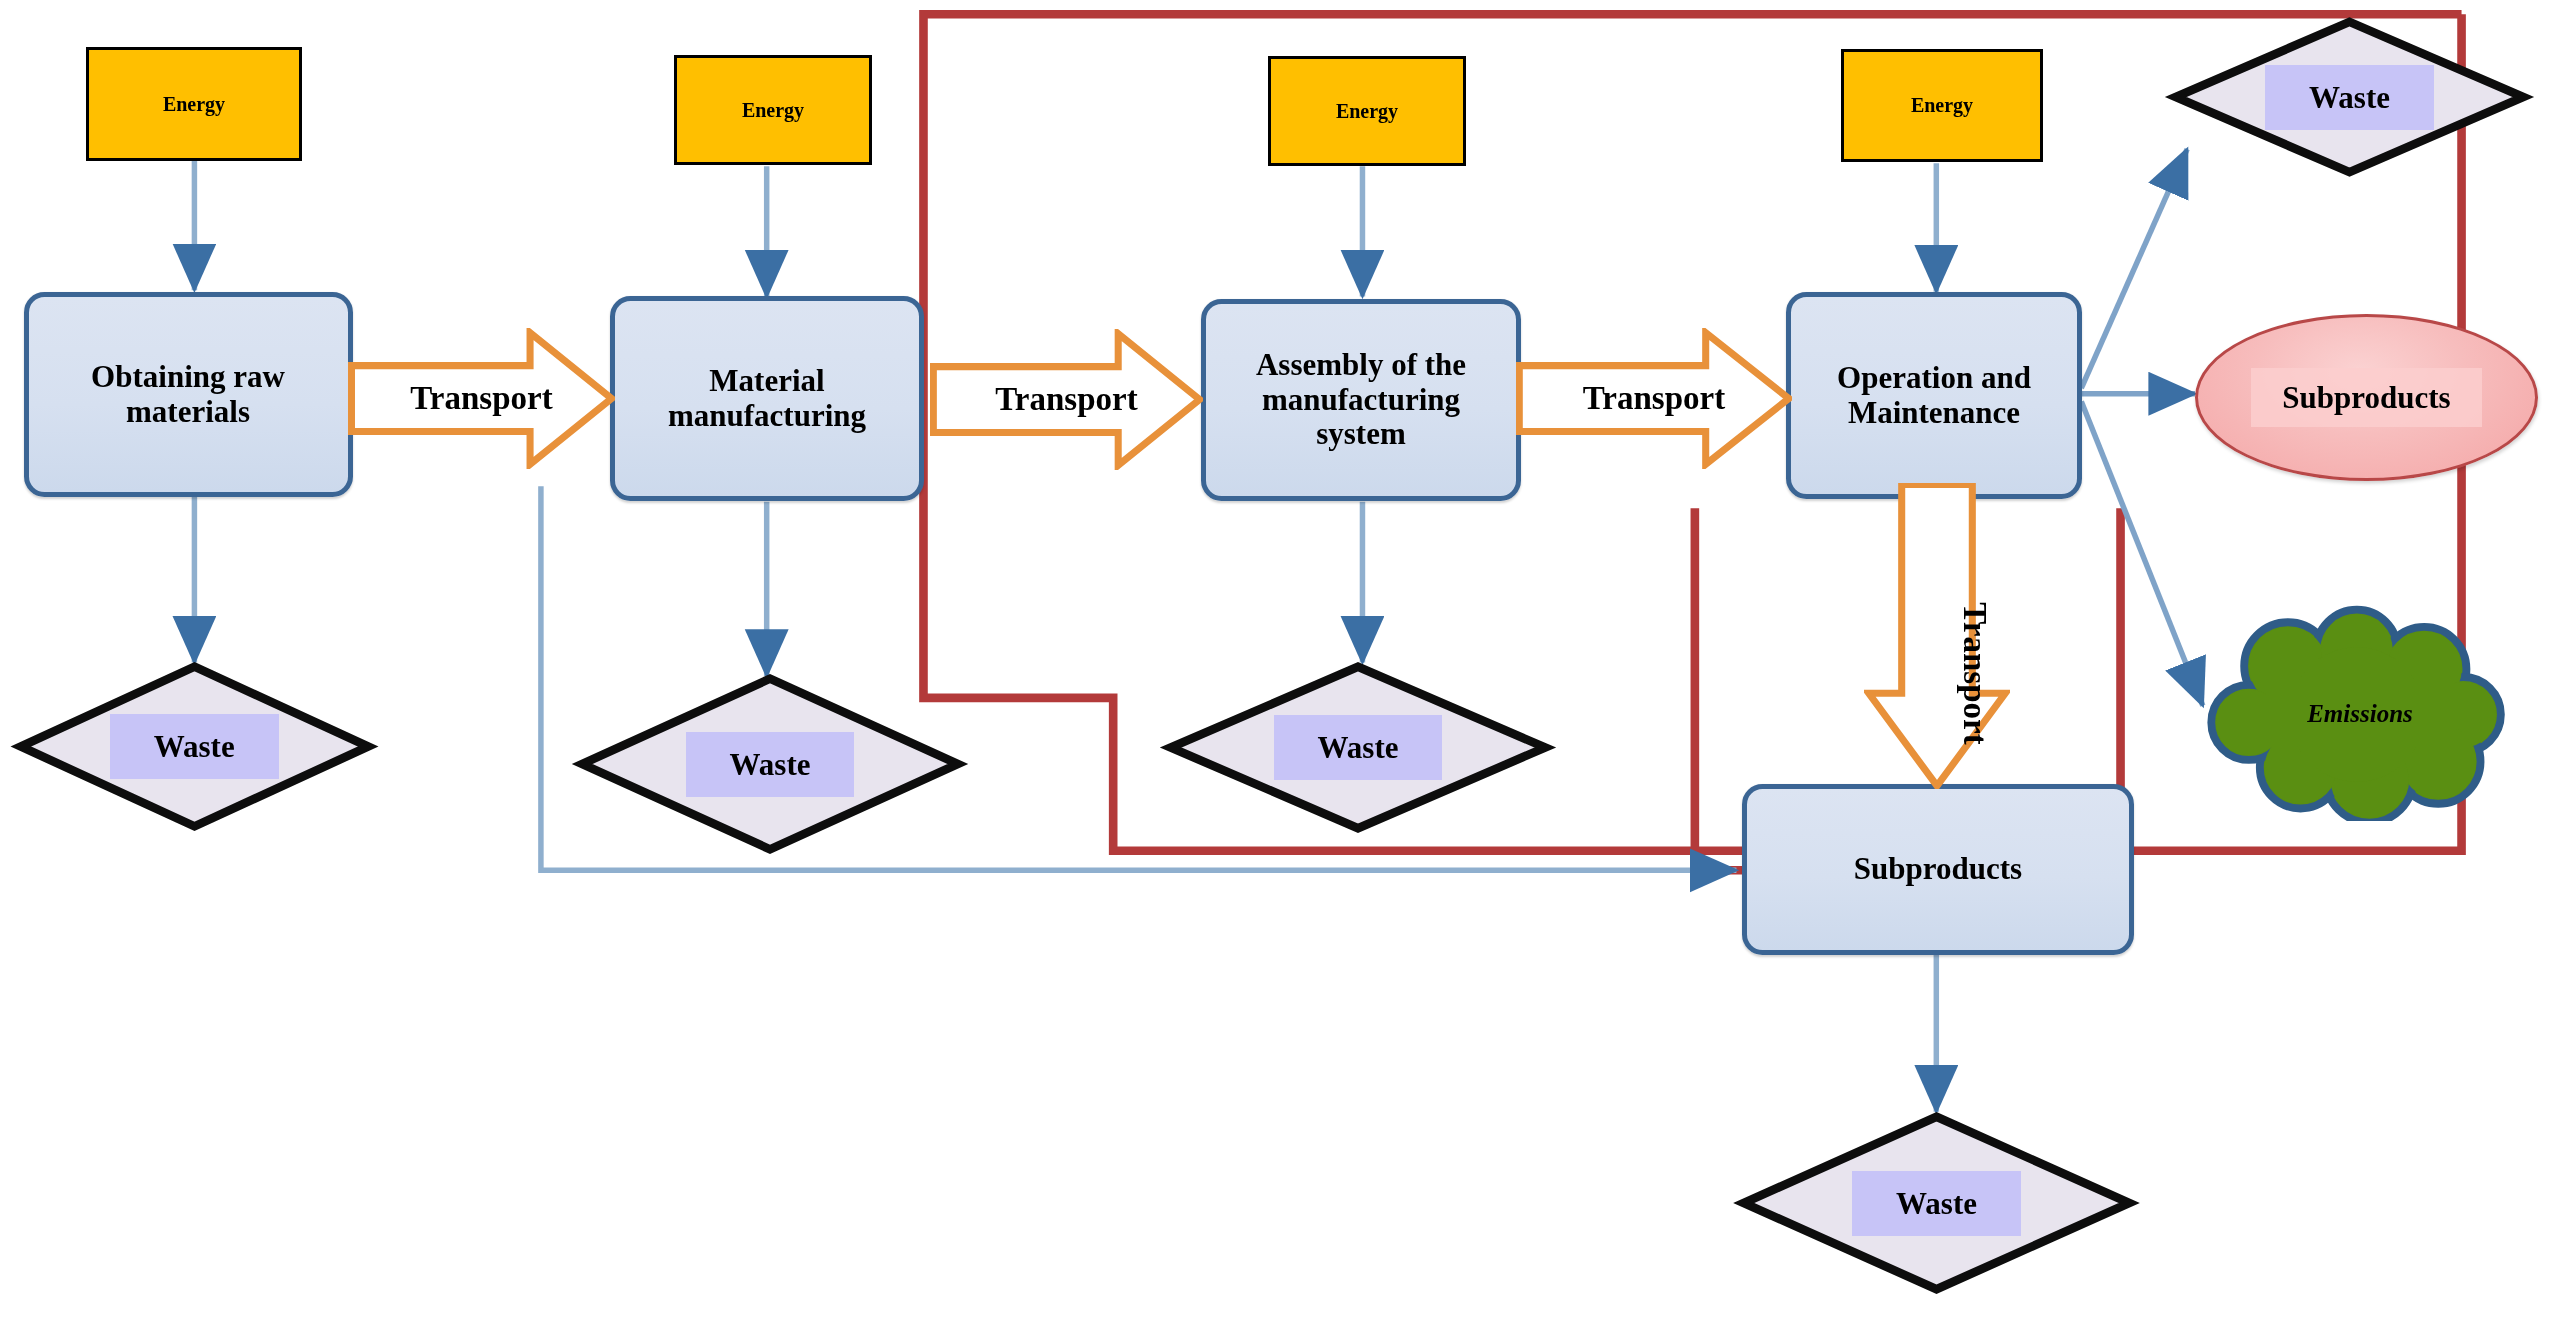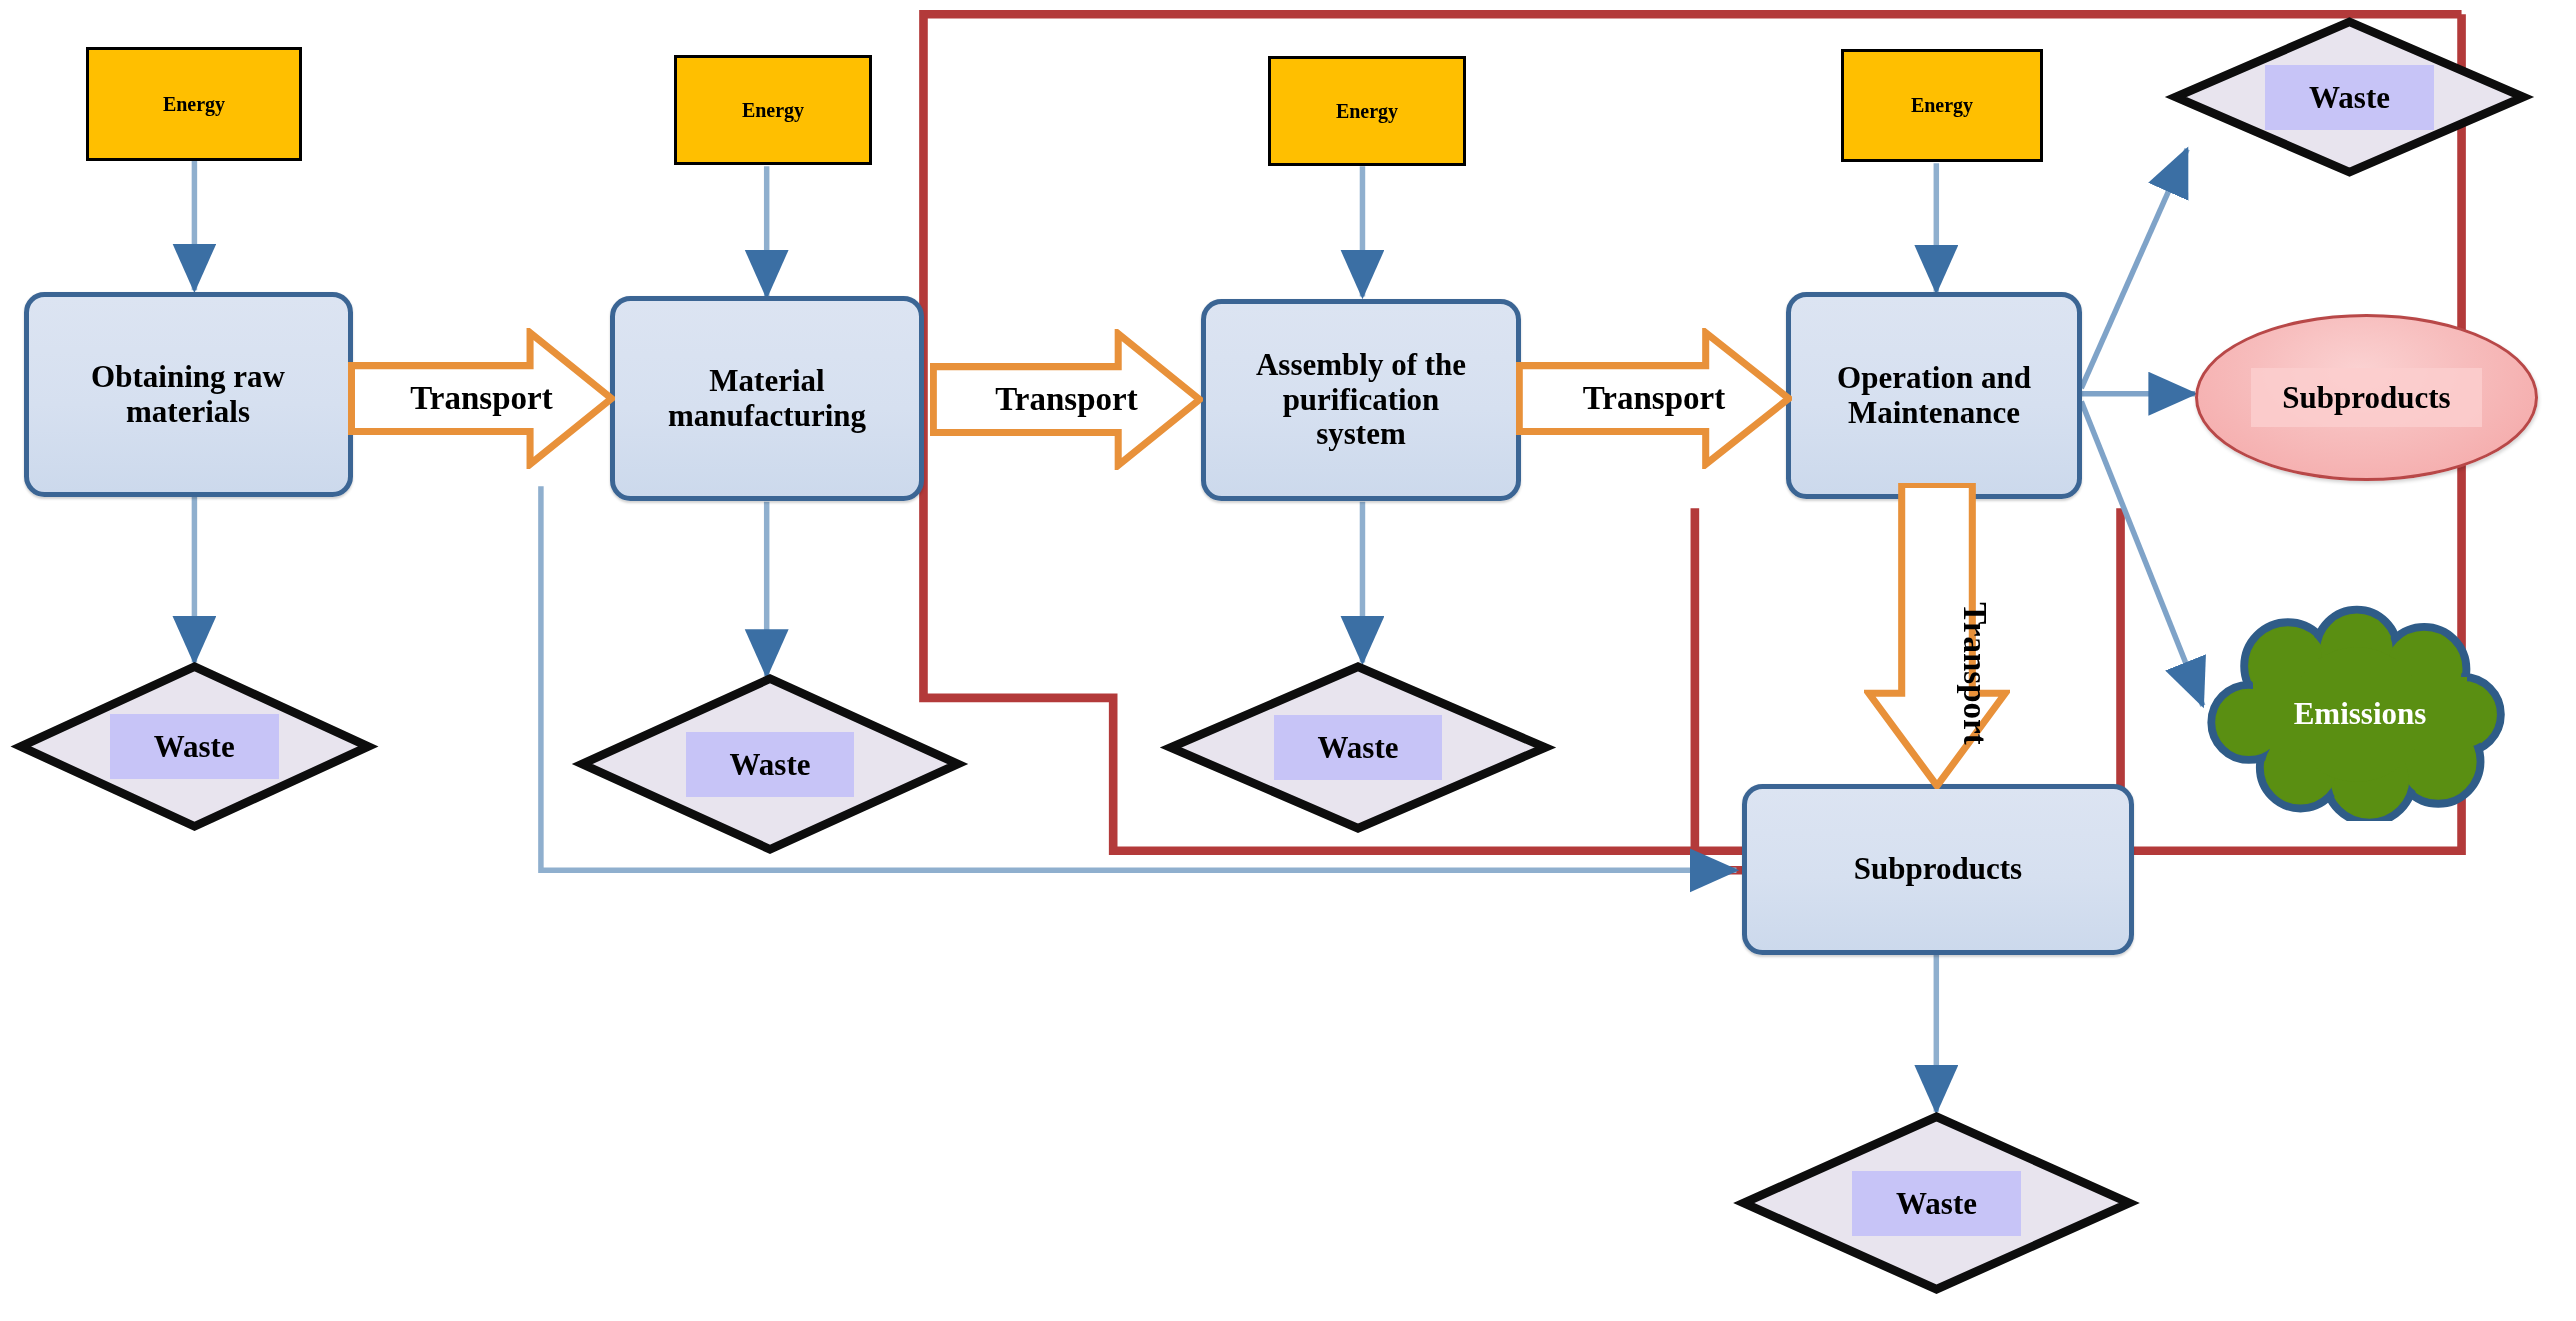--- a/index.html
+++ b/index.html
@@ -47,21 +47,21 @@
     border:3.1px solid #b84848;
     box-shadow:0.8px 2.4px 3.9px rgba(0,0,0,.18);
     display:flex;align-items:center;justify-content:center;
   }
   .ellipse span{background:rgba(251,206,206,.85);font-size:31px;font-weight:bold;padding:14px 31px;line-height:1;}
 
   
   .cloud{position:absolute;}
   .cloud svg{position:absolute;left:0;top:0;}
   .cloud .cloud-label{position:absolute;left:0;top:0;width:100%;height:100%;display:flex;align-items:center;justify-content:center;}
-  .cloud .cloud-label span{background:#5a8f12;color:#ffffff;font-weight:bold;font-size:31px;padding:20.4px 41px;line-height:1;}
+  .cloud .cloud-label span{background:#5a8f12;color:#000000;font-weight:bold;font-size:25px;padding:20.4px 41px;line-height:1;font-style:italic;}
 
   
   .transport{position:absolute;}
   .transport svg{position:absolute;left:0;top:0;}
   .transport .t-label{
     position:absolute;left:0;top:0;width:100%;height:100%;
     display:flex;align-items:center;justify-content:center;
     font-size:33px;font-weight:bold;color:#000;
   }
   .transport.vertical .t-label{transform:rotate(90deg);}
@@ -119,21 +119,21 @@
 
   <div class="node process" style="left:23.5px;top:292px;width:329px;height:205px;padding:9px 22px;">
     <span>Obtaining raw materials</span>
   </div>
 
   <div class="node process" style="left:610px;top:296px;width:314px;height:205px;padding:0 15.7px;">
     <span>Material manufacturing</span>
   </div>
 
   <div class="node process" style="left:1201px;top:299px;width:320px;height:202px;padding:0 44px;">
-    <span>Assembly of the purification system</span>
+    <span>Assembly of the manufacturing system</span>
   </div>
 
   <div class="node process" style="left:1786px;top:292px;width:296px;height:207px;padding:0 12.5px;">
     <span>Operation and Maintenance</span>
   </div>
 
   <div class="node process" style="left:1742px;top:784px;width:392px;height:171px;padding:0 15.7px;">
     <span>Subproducts</span>
   </div>
 

